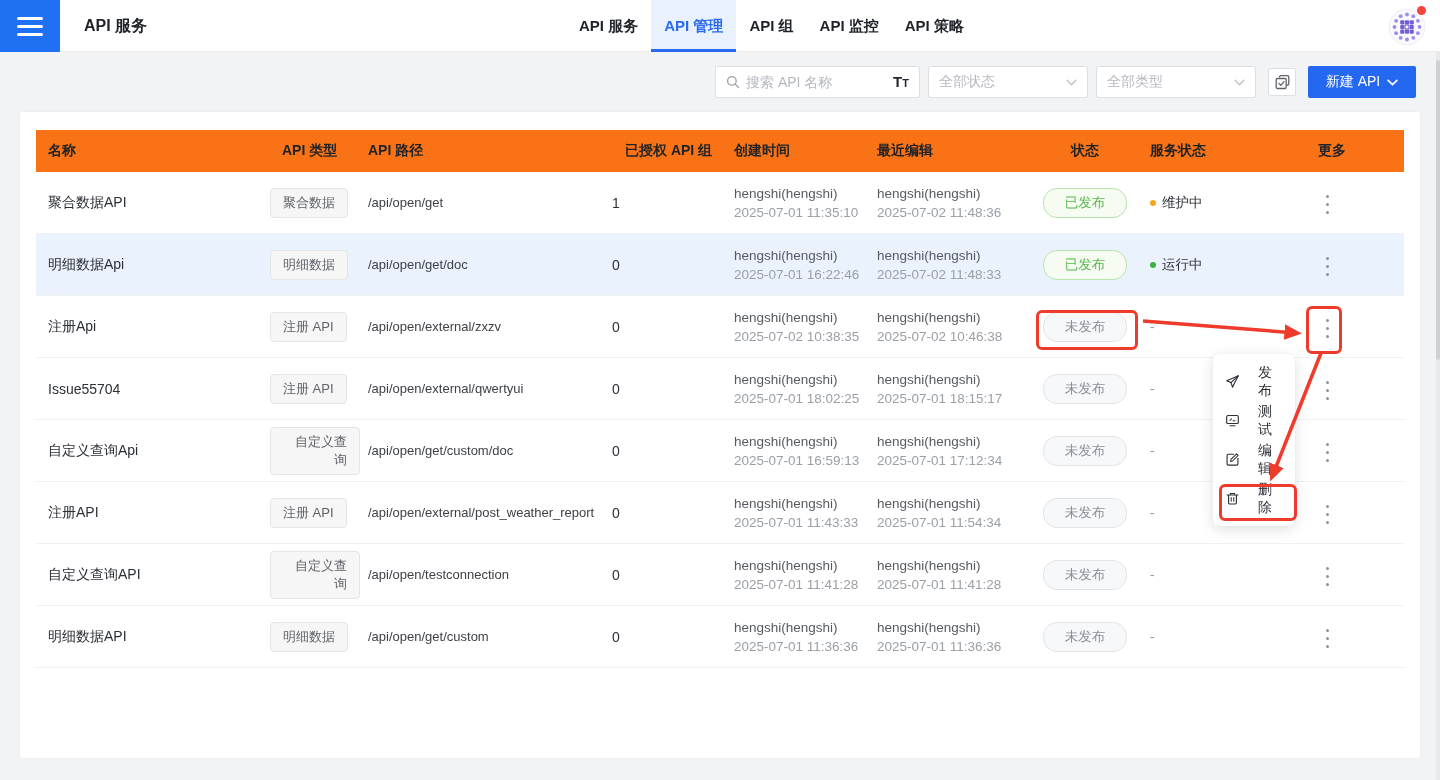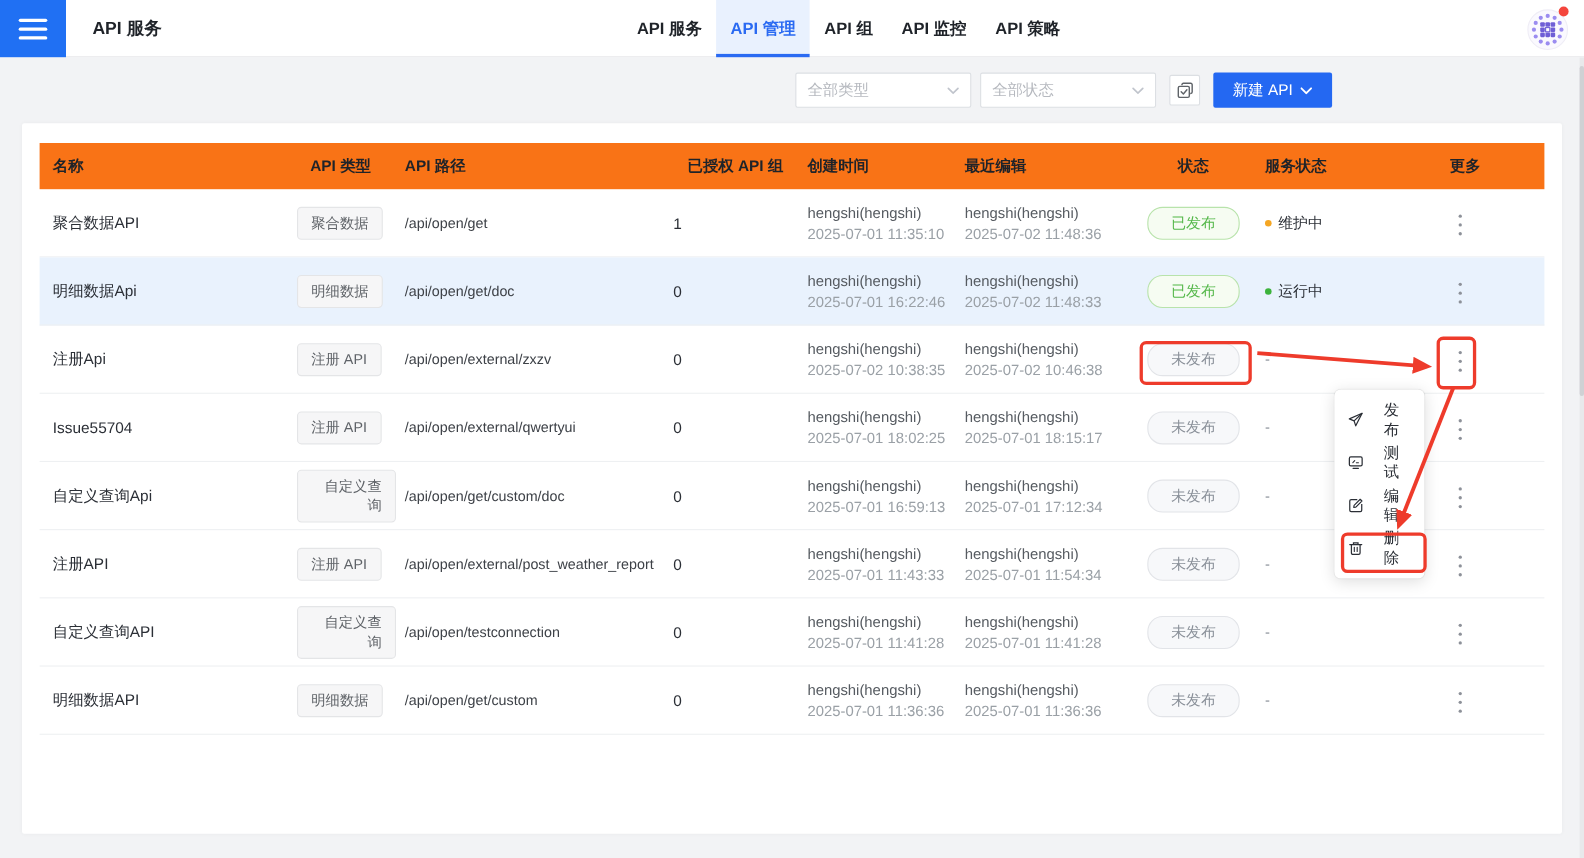--- a/index.html
+++ b/index.html
@@ -122,28 +122,36 @@
           <rect x="18.9" y="23.6" width="4.2" height="4.2" rx="1"></rect>
           <rect x="23.6" y="23.6" width="4.2" height="4.2" rx="1"></rect>
       </g>
       <rect x="19.1" y="19.1" width="3.8" height="3.8" fill="#fff" stroke="#6f5fd6"></rect>
     </svg>
     <div class="logo-dot"></div>
   </div>
 </div>
 
 <div class="toolbar">
+  <div class="searchbox">
+    <svg width="14" height="14" viewBox="0 0 15 15">
+      <circle cx="6.3" cy="6.3" r="4.6" fill="none" stroke="#9aa0a6" stroke-width="1.4"></circle>
+      <line x1="9.8" y1="9.8" x2="13.4" y2="13.4" stroke="#9aa0a6" stroke-width="1.4" stroke-linecap="round"></line>
+    </svg>
+    <input type="text" placeholder="搜索 API 名称" style="">
+    <span class="case-icon"><span class="big">T</span><span class="small">T</span></span>
+  </div>
+  <div class="select">
+    <span>全部状态</span>
+    <svg width="11" height="7" viewBox="0 0 10 6">
+      <path d="M1 1 L5 5 L9 1" fill="none" stroke="#c0c4cc" stroke-width="1.4" stroke-linecap="round"></path>
+    </svg>
+  </div>
   <div class="select">
     <span>全部类型</span>
-    <svg width="11" height="7" viewBox="0 0 10 6">
-      <path d="M1 1 L5 5 L9 1" fill="none" stroke="#c0c4cc" stroke-width="1.4" stroke-linecap="round"></path>
-    </svg>
-  </div>
-  <div class="select">
-    <span>全部状态</span>
     <svg width="11" height="7" viewBox="0 0 10 6">
       <path d="M1 1 L5 5 L9 1" fill="none" stroke="#c0c4cc" stroke-width="1.4" stroke-linecap="round"></path>
     </svg>
   </div>
   <div class="icon-btn">
     <svg width="17" height="17" viewBox="0 0 17 17">
       <path d="M5.5 3.5 V3 a1.3 1.3 0 0 1 1.3-1.3 h6.7 a1.3 1.3 0 0 1 1.3 1.3 v6.7 a1.3 1.3 0 0 1-1.3 1.3 h-.5" fill="none" stroke="#5f6368" stroke-width="1.3"></path>
       <rect x="2.2" y="4.5" width="10" height="10" rx="1.3" fill="none" stroke="#5f6368" stroke-width="1.3"></rect>
       <path d="M4.8 9.4 L6.8 11.4 L10 7.6" fill="none" stroke="#5f6368" stroke-width="1.3" stroke-linecap="round" stroke-linejoin="round"></path>
     </svg>

